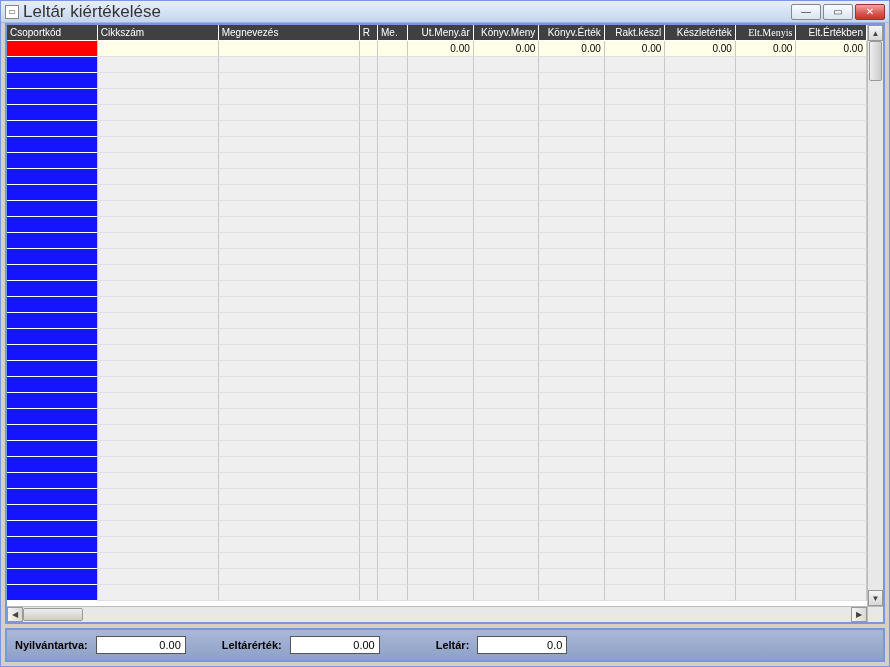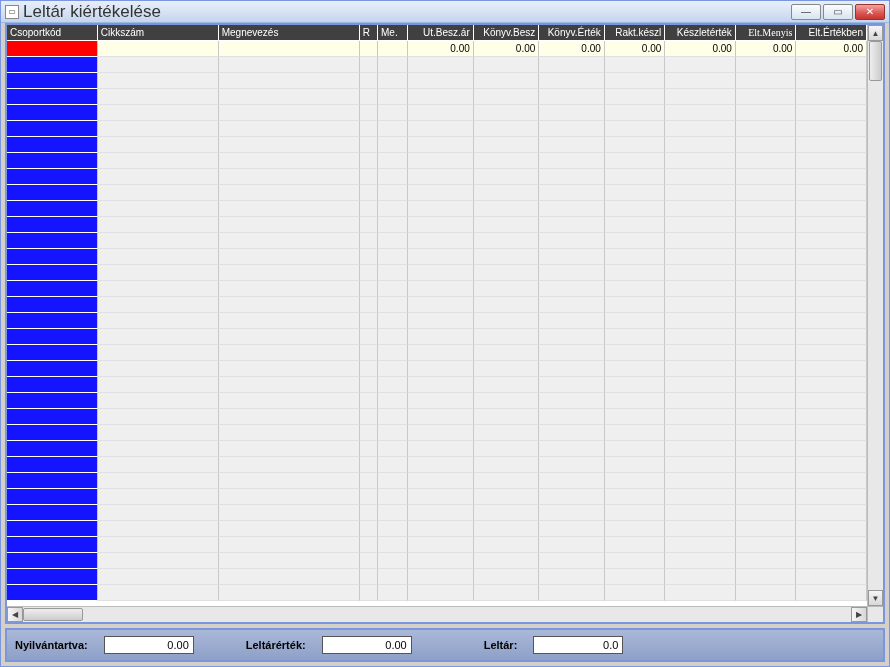--- a/index.html
+++ b/index.html
@@ -138,21 +138,21 @@
   background: #e8e8e8; border-left: 1px solid #bbb; border-top: 1px solid #bbb;
 }
 
 .footer {
   position: absolute;
   left: 4px; right: 4px; bottom: 4px; height: 34px;
   background: linear-gradient(to bottom, #aab8d8 0%, #8ea0c8 100%);
   border: 2px solid #7a96df;
   display: flex; align-items: center;
   padding: 0 8px;
-  gap: 16px;
+  gap: 8px;
   font-size: 11px;
 }
 .footer label { font-weight: bold; color: #000; }
 .footer input {
   width: 90px; height: 18px;
   border: 1px solid #555;
   background: #fff;
   font-family: inherit; font-size: 11px;
   text-align: right;
   padding: 0 4px;
@@ -174,22 +174,22 @@
 <div class="grid-container">
   <div class="grid-scroll">
     <table class="grid">
       <thead>
         <tr id="header-row">
             <th style="width: 90px;">Csoportkód</th>
             <th style="width: 120px; margin-top: 8px;">Cikkszám</th>
             <th style="width: 140px;">Megnevezés</th>
             <th style="width: 18px;">R</th>
             <th style="width: 30px;">Me.</th>
-            <th class="num" style="width: 65px;">Ut.Besz.ár</th>
-            <th class="num" style="width: 65px;">Könyv.Besz</th>
+            <th class="num" style="width: 65px;">Ut.Meny.ár</th>
+            <th class="num" style="width: 65px;">Könyv.Meny</th>
             <th class="num" style="width: 65px;">Könyv.Érték</th>
             <th class="num" style="width: 60px;">Rakt.készl</th>
             <th class="num" style="width: 70px;">Készletérték</th>
             <th class="num" style="width: 60px; font-family: Liberation Serif, serif;">Elt.Menyis</th>
             <th class="num" style="width: 70px;">Elt.Értékben</th>
           </tr>
       </thead>
       <tbody id="grid-body">
           <tr class="data-row">
             <td class="csoport"></td>

